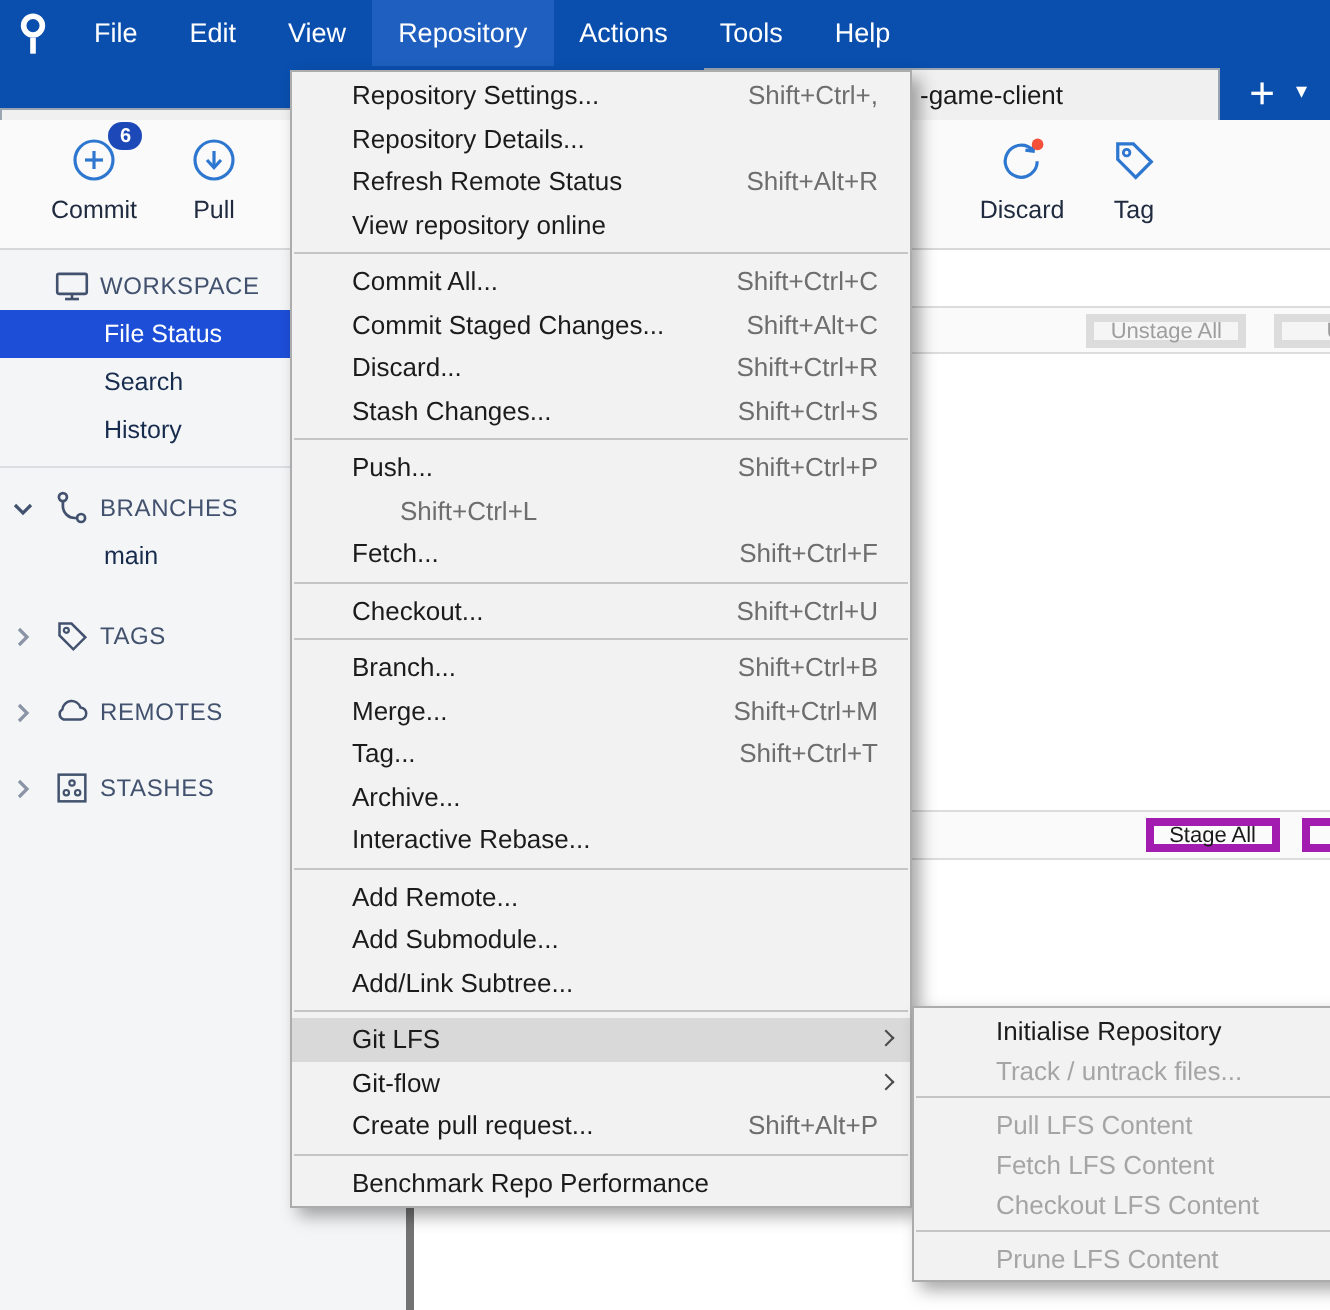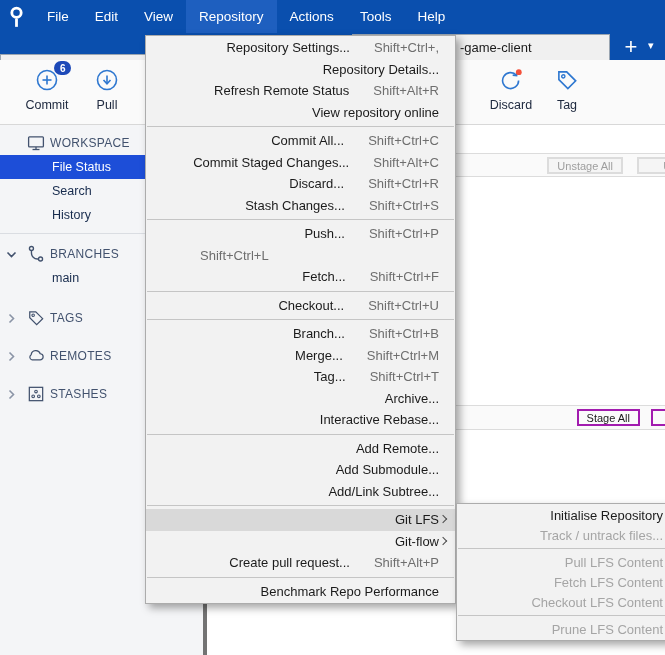--- a/index.html
+++ b/index.html
@@ -42,28 +42,28 @@
   .sb-item { display:flex; align-items:center; height:24px; padding-left:52px; font-size:12.5px; color:#172B4D; }
   .sb-item.selected { background:#1d4ed8; color:#fff; }
   .sb-divider { height:1px; background:#DADDE2; margin:6px 0; }
   .mt6{margin-top:6px;} .mt8{margin-top:8px;} .mt14{margin-top:14px;} .mt16{margin-top:16px;}
 
   
   .main { position:absolute; left:208px; top:125px; width:457px; height:530px; background:#fff; }
   .pane-hdr { position:absolute; left:0; width:100%; background:#FAFAFA; border-top:1px solid #DCDCDC; border-bottom:1px solid #DCDCDC; }
   .hdr1 { top:28px; height:24px; }
   .hdr2 { top:280px; height:25px; }
-  .hdr-btn { position:absolute; top:3px; height:17px; display:flex; align-items:center; justify-content:center; font-size:11px; padding:0 8px; background:#FBFBFB; border:2px solid #a21caf; color:#1a1a1a; }
+  .hdr-btn { position:absolute; top:3px; height:17px; display:flex; align-items:center; justify-content:center; font-size:11px; padding:0 8px; background:#FBFBFB; border:4px solid #a21caf; color:#1a1a1a; }
   .hdr-btn.disabled { background:#F5F5F5; border-color:#DCDCDC; color:#9E9E9E; }
 
   
   .menu { position:absolute; background:#F2F2F2; border:1px solid #ACACAC; box-shadow:4px 4px 8px rgba(0,0,0,.35); padding:1px 0; }
   .repo-menu { left:145px; top:35px; width:311px; }
   .lfs-menu  { left:456px; top:503px; width:224px; }
-  .menu-item { position:relative; display:flex; align-items:center; height:21.5px; padding:0 16px 0 30px; font-size:13px; color:#1b1b1b;text-align:right; }
+  .menu-item { position:relative; display:flex; align-items:center; height:21.5px; padding:0 16px 0 30px; font-size:13px; color:#1b1b1b; }
   .lfs-menu .menu-item { height:20px; padding-left:41px; }
   .menu-item.highlighted { background:#D9D9D9; }
   .menu-item.disabled { color:#A5A5A5; }
   .mi-label { flex:1; white-space:nowrap; }
   .mi-shortcut { color:#6E6E6E; white-space:nowrap; margin-left:24px; }
   .menu-sep { height:1px; background:#C5C5C5; margin:3px 1px; }
   .mi-arrow { position:absolute; right:9px; top:7px; width:6px; height:6px; border-top:1.4px solid #4a4a4a; border-right:1.4px solid #4a4a4a; transform:rotate(45deg); }
 
   svg { display:block; }
 </style>

